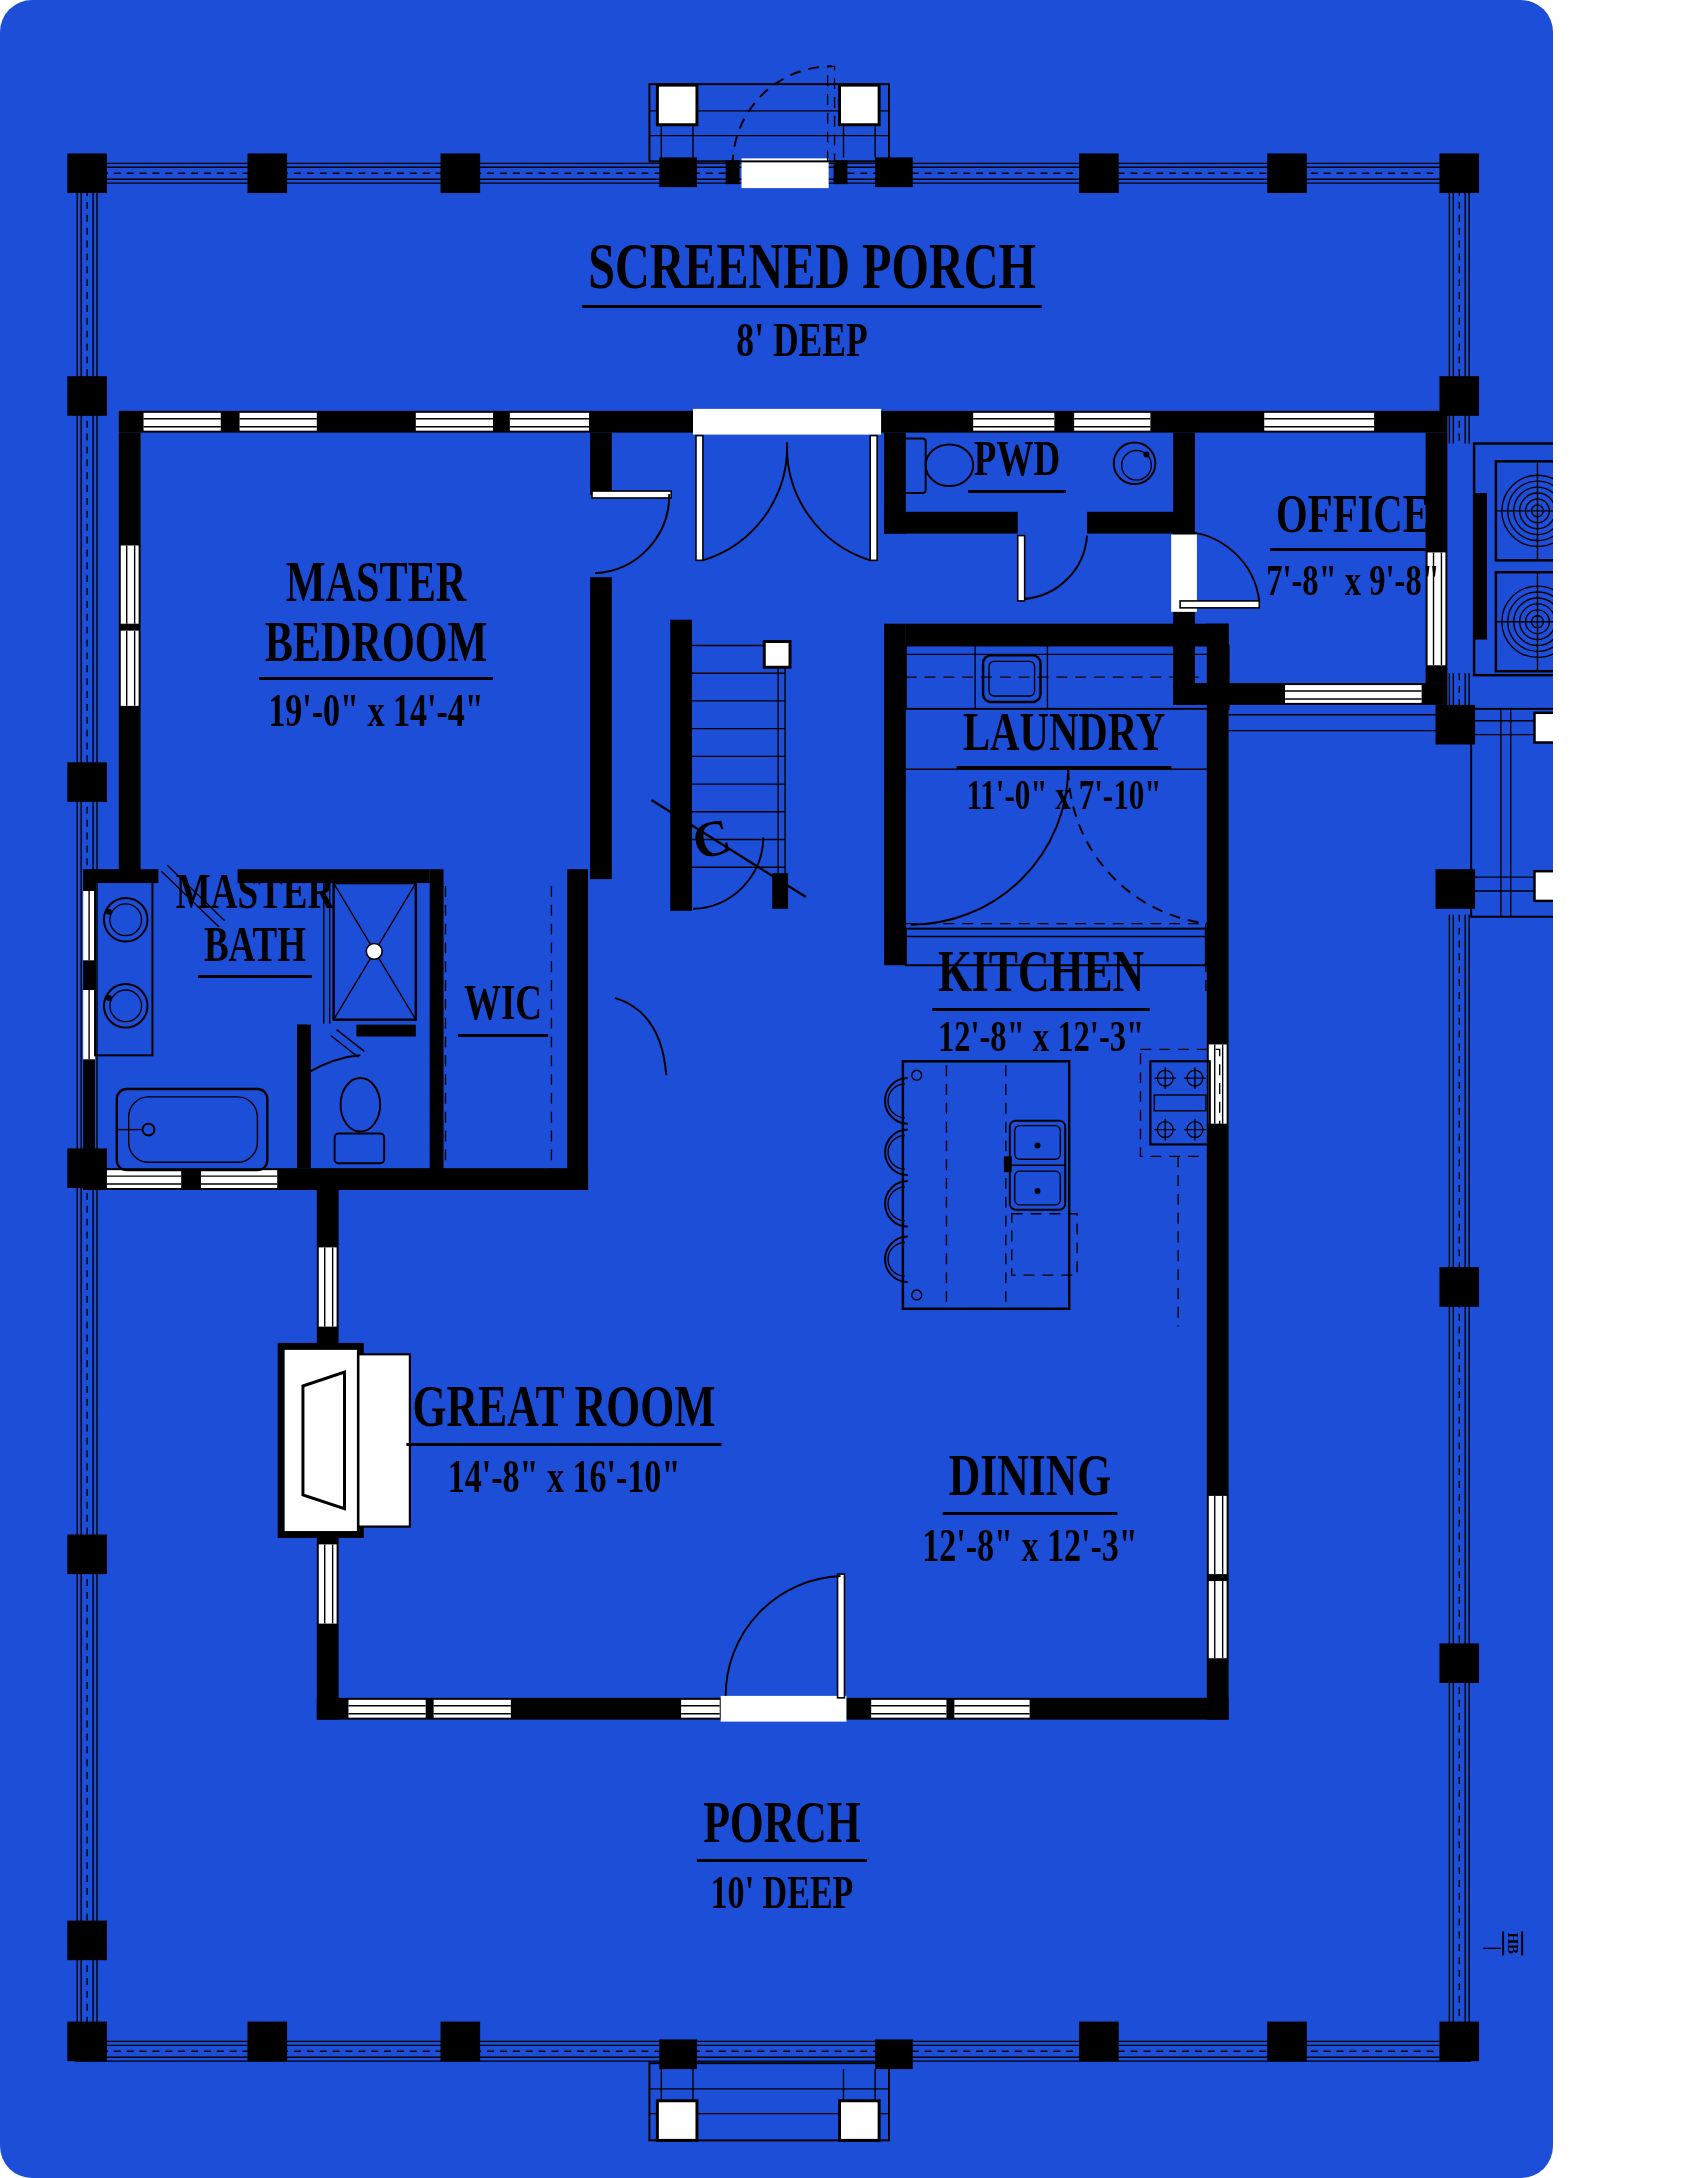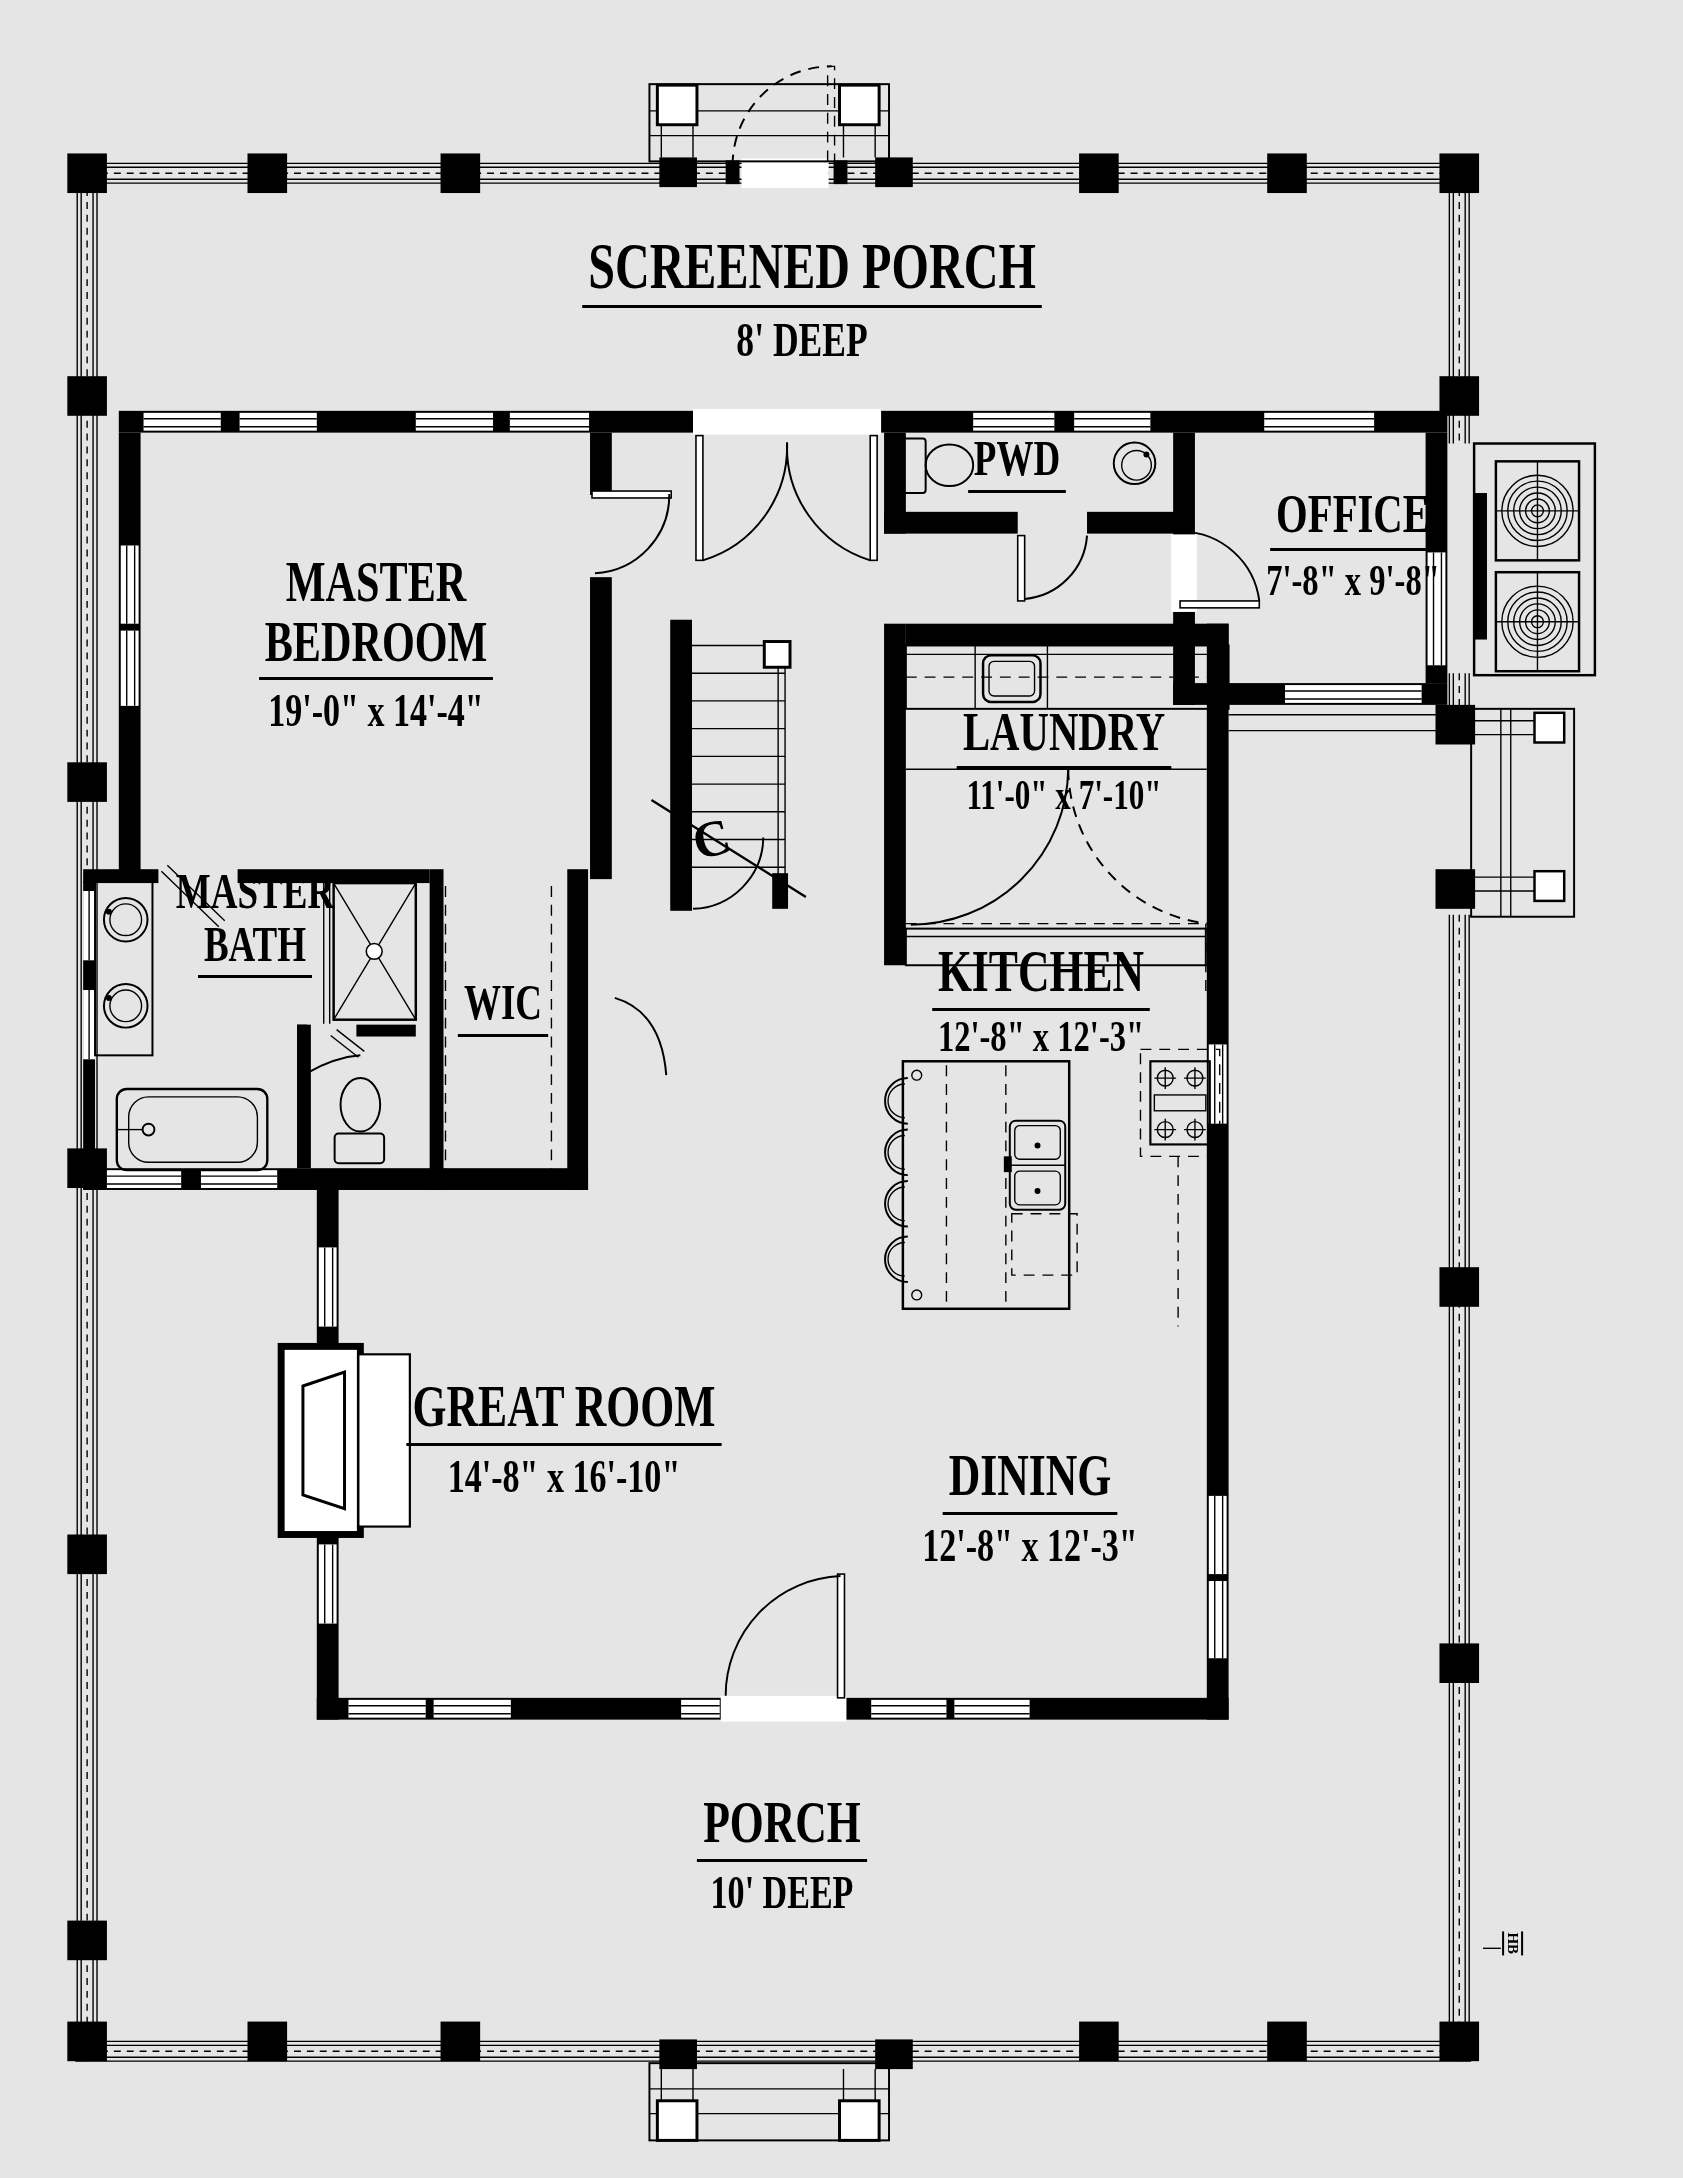--- a/index.html
+++ b/index.html
@@ -1,17 +1,17 @@
 <!DOCTYPE html>
 <html><head>
 <meta charset="utf-8">
 <style>
   html,body{margin:0;padding:0;background:#fff;}
-  #sheet{position:relative;width:1683px;height:2178px;background:#e5e5e5;overflow:hidden;
-         font-family:"Liberation Serif","DejaVu Serif",serif;color:#000;}
+  #sheet{position:relative;width:1553px;height:2178px;background:#1d4ed8;overflow:hidden;
+         font-family:"Liberation Serif","DejaVu Serif",serif;color:#000;border-radius:32px;}
   #plan-svg{position:absolute;left:0;top:0;}
   
   .w{fill:#000;stroke:none;}
   .ln{fill:none;stroke:#000;stroke-width:2;}
   .ln25{fill:none;stroke:#000;stroke-width:2.5;}
   .thin{fill:none;stroke:#000;stroke-width:1.4;}
   .gl{stroke:#000;stroke-width:1.4;fill:none;}
   .wh{fill:#fff;stroke:none;}
   .whl{fill:#fff;stroke:#000;stroke-width:1.6;}
   .dash{stroke-dasharray:11 8;}

